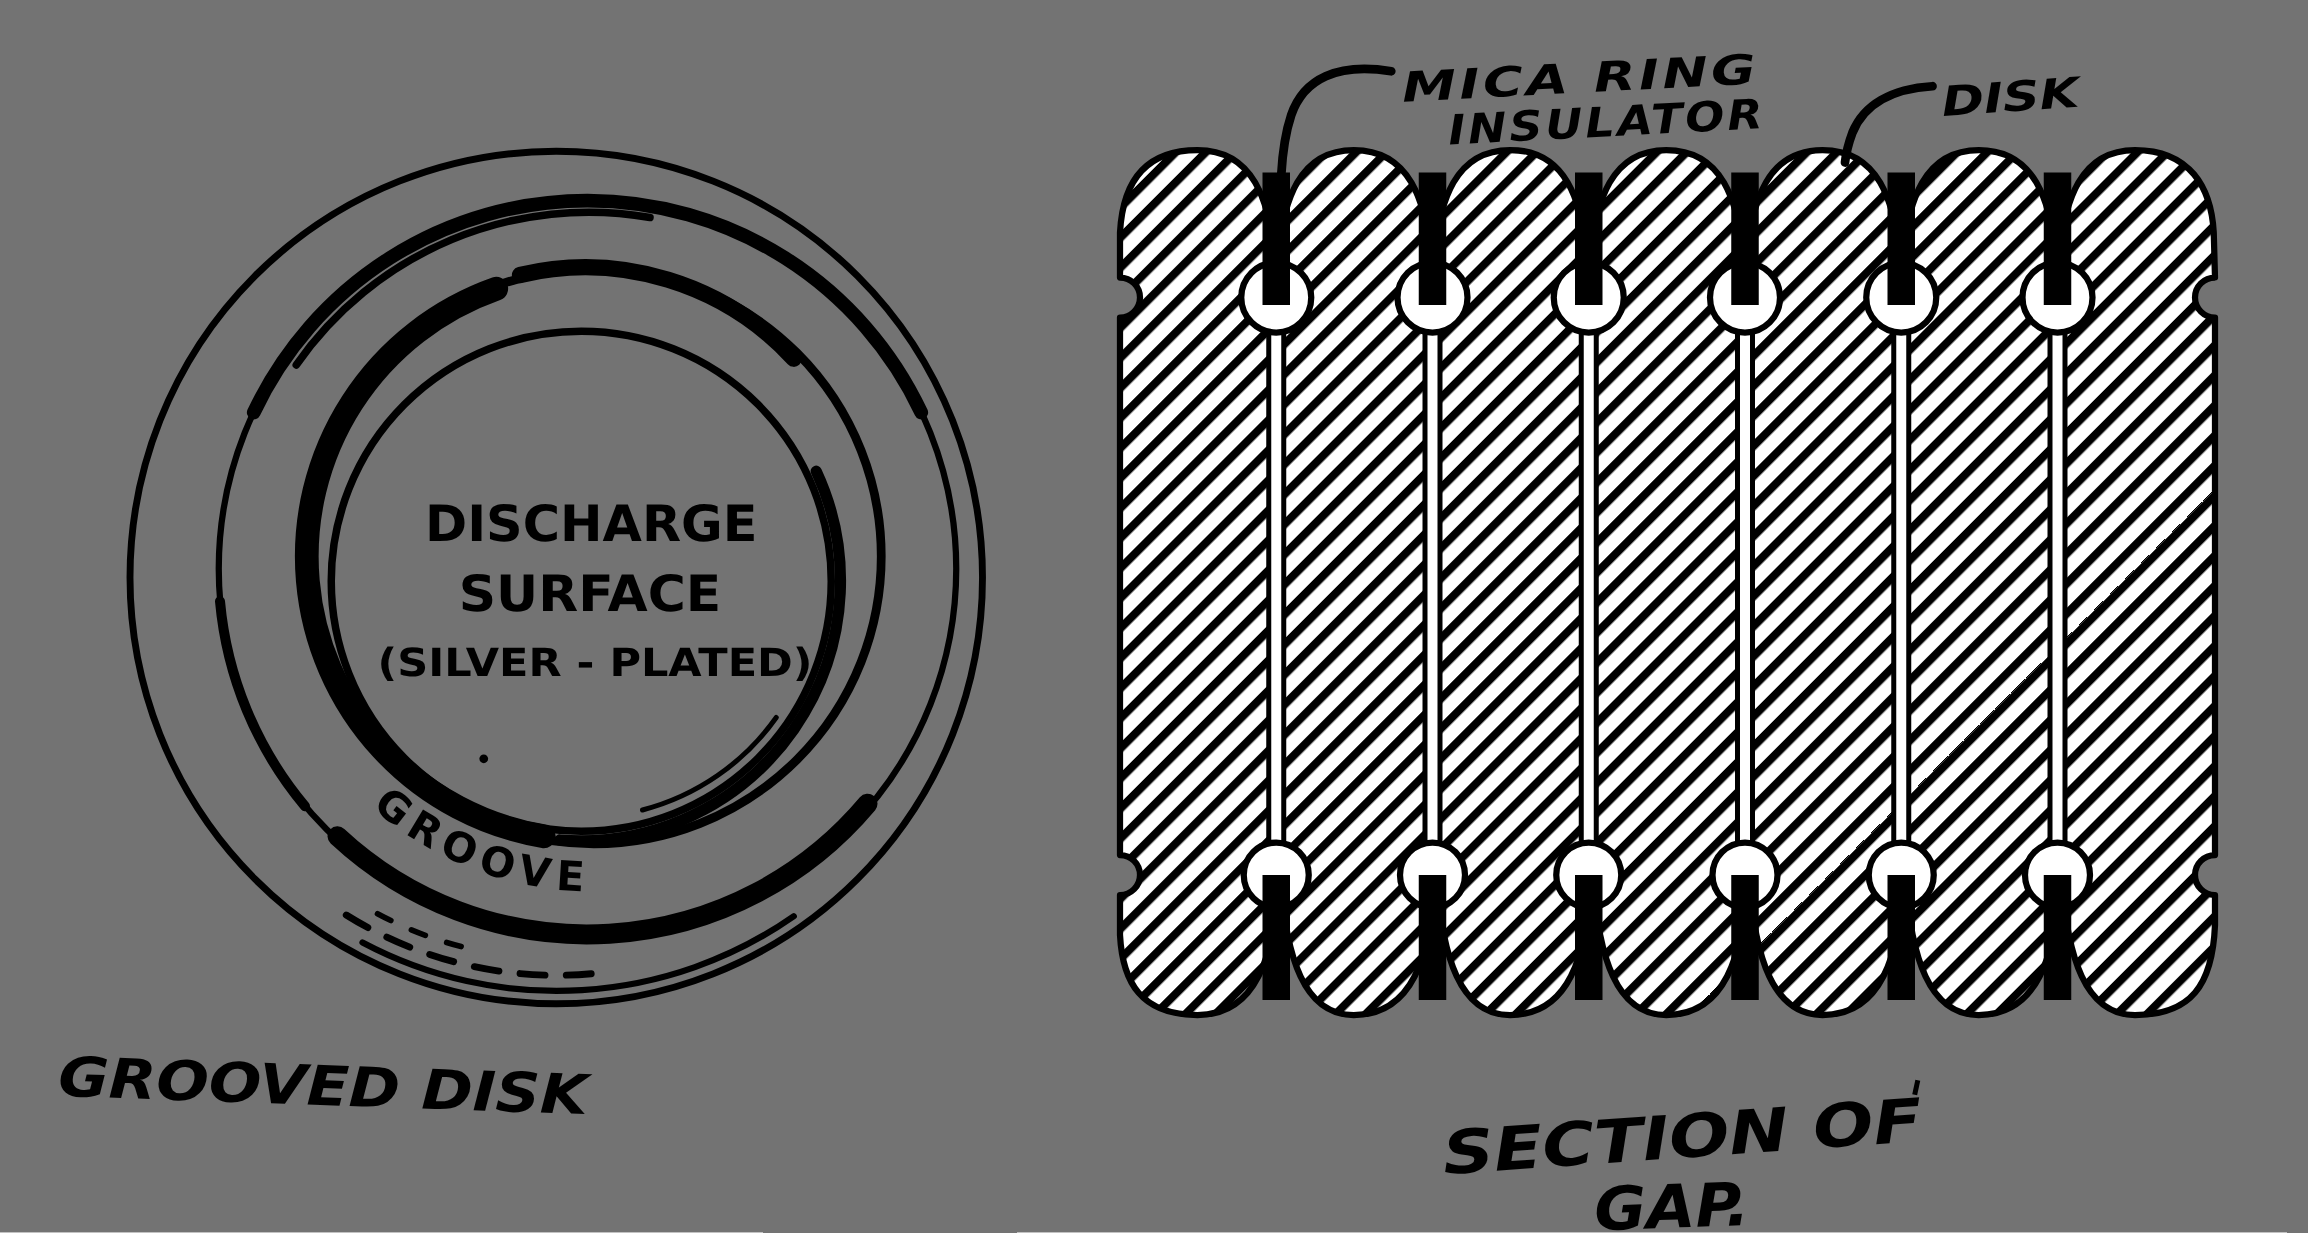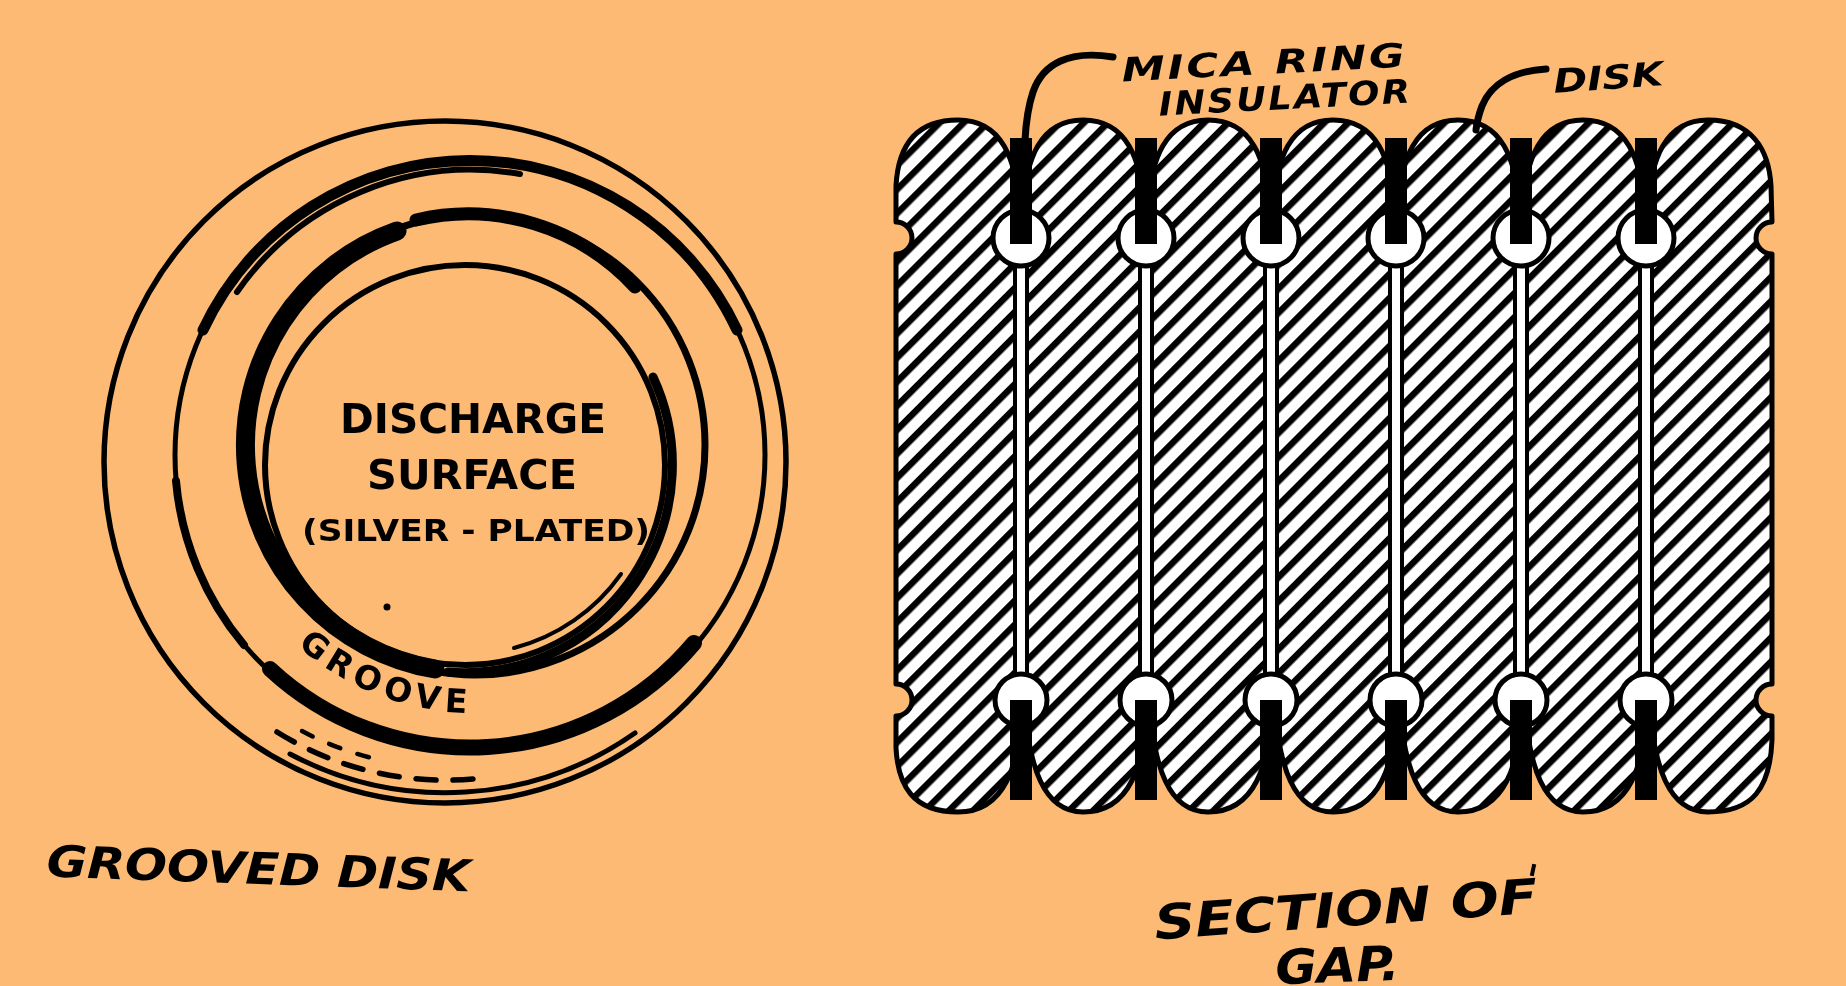--- a/index.html
+++ b/index.html
@@ -1,16 +1,16 @@
 <!DOCTYPE html>
 <html><head>
 <meta charset="utf-8">
 <style>
   html,body{margin:0;padding:0;background:#ffffff;}
-  .stage{width:1846px;height:986px;position:relative;background:#fdba74;overflow:hidden;}
+  .stage{width:1846px;height:986px;position:relative;background:#737373;overflow:hidden;}
   svg{display:block;}
   text{font-family:"DejaVu Sans","Liberation Sans",sans-serif;font-weight:700;fill:#000000;}
   .hand-italic{font-style:italic;}
   .stroke-ink{stroke:#000000;fill:none;}
 </style>
 </head>
 <body>
 
 <div class="stage">
 <svg width="1846" height="986" viewBox="0 0 1846 986" xmlns="http://www.w3.org/2000/svg" xmlns:xlink="http://www.w3.org/1999/xlink">

